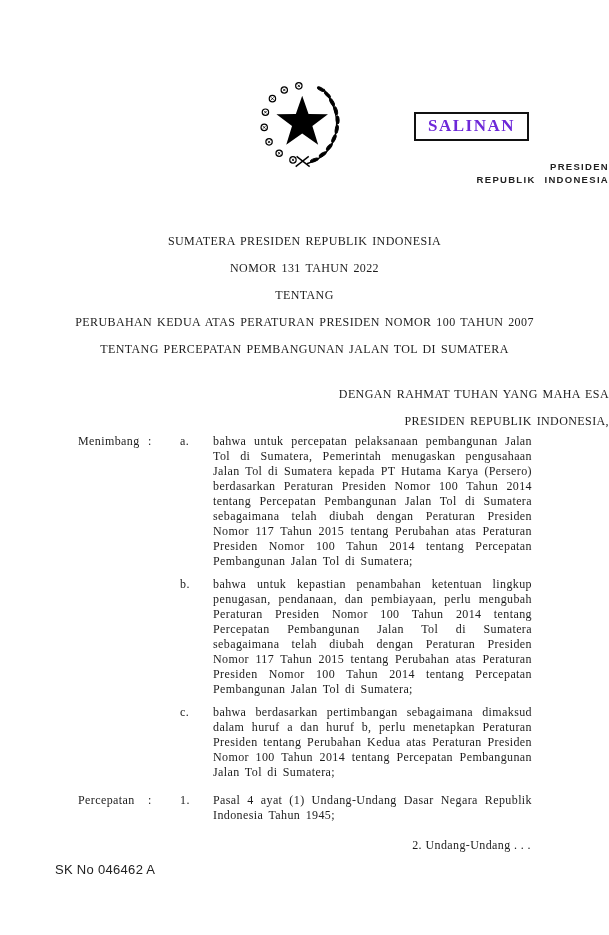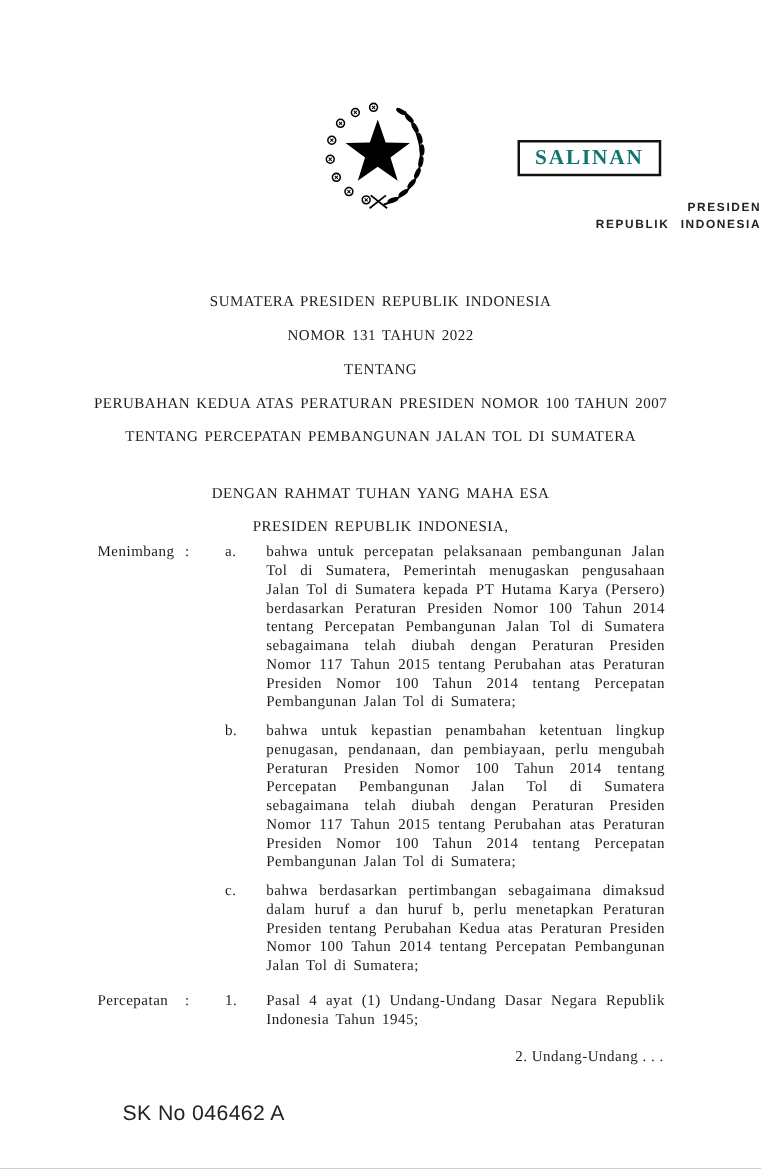--- a/index.html
+++ b/index.html
@@ -19,21 +19,21 @@
     display:flex; justify-content:center;
   }
   .emblem-wrap svg { display:block; }
 
   .salinan-box {
     position:absolute; top:112px; right:80px;
     border:2.5px solid #111;
     padding:2px 12px 3px 12px;
     font-weight:bold; font-size:17px; letter-spacing:1.5px;
     font-family:"Liberation Serif", serif;
-    color:#0f766e;
+    color:#6d28d9;
   }
 
   .letterhead {
     position:absolute; top:160px; left:0; right:0;
     text-align:right;
     font-family:"Liberation Sans", sans-serif;
     font-weight:bold; font-size:9.5px; line-height:13px;
     letter-spacing:1.3px; color:#222;
   }
   .letterhead .lh2 { word-spacing:5px; }
@@ -41,21 +41,21 @@
   
   .title-block {
     position:absolute; top:228px; left:0; right:0;
     text-align:center;
     font-size:12px; letter-spacing:0.4px; word-spacing:1.5px;
   }
   .title-block div { line-height:27px; }
 
   .invocation-block {
     position:absolute; top:381px; left:0; right:0;
-    text-align:center;
+    text-align:right;
     font-size:12px; letter-spacing:0.4px; word-spacing:1.5px;
   }
   .invocation-block div { line-height:27px; }
 
   
   .body-block {
     position:absolute; top:434px; left:78px; width:454px;
     font-size:12px; line-height:15px;
     letter-spacing:0.4px; word-spacing:2px;
   }
@@ -68,23 +68,23 @@
   .item + .item { margin-top:8px; }
   .item-marker { width:33px; flex:none; }
   .item-text { flex:1; min-width:0; text-align:justify; }
 
   .catchword {
     position:absolute; top:838px; right:78px;
     font-size:12px; letter-spacing:0.4px;
   }
 
   .footer-sk {
-    position:absolute; top:881px; left:55px;
+    position:absolute; top:862px; left:55px;
     font-family:"Liberation Sans", sans-serif;
-    font-size:17px; letter-spacing:0.3px; color:#222;margin-left:43px;
+    font-size:13px; letter-spacing:0.3px; color:#222;
   }
 </style>
 </head>
 <body>
 
 <div class="page">
 
   <div class="emblem-wrap">
     <svg width="112" height="92" viewBox="0 0 120 95" xmlns="http://www.w3.org/2000/svg">
 

